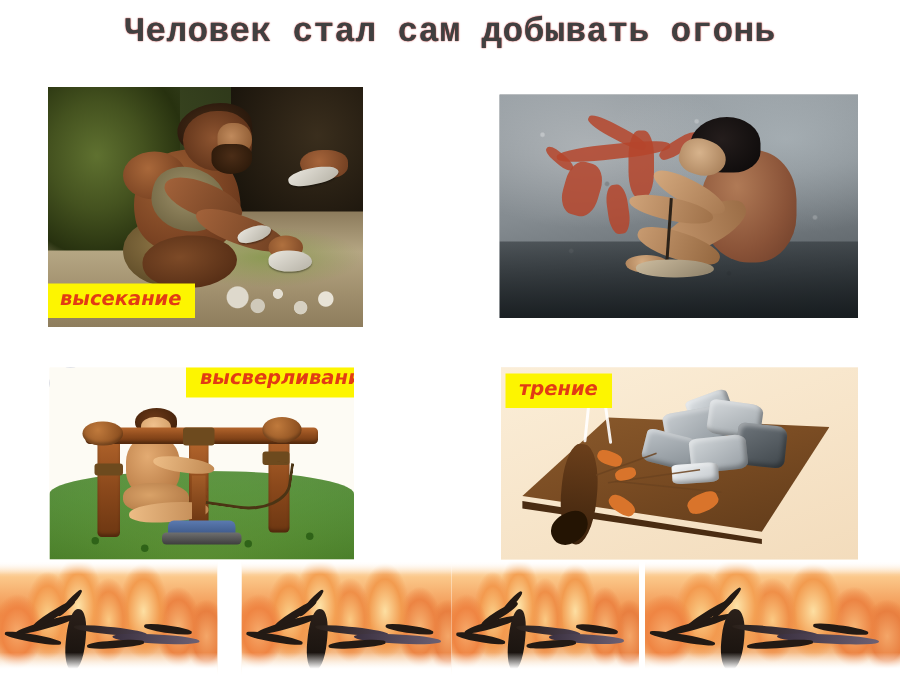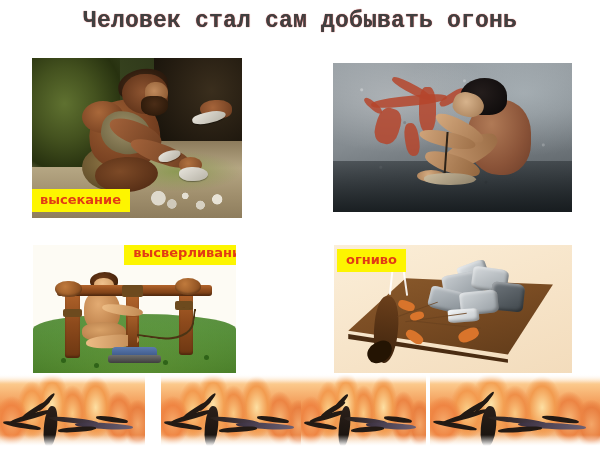--- a/index.html
+++ b/index.html
@@ -19,21 +19,21 @@
     font-family:Liberation Mono, monospace;
     font-weight:bold;
     font-size:23px;
     letter-spacing:.2px;
     color:#404040;
     text-shadow:0 0 1px #c0201f;
     white-space:nowrap;
   }
 
   
-  .panel{position:absolute;overflow:hidden;}
+  .panel{position:absolute;overflow:hidden;font-style:italic;}
 
   
   .caption{
     position:absolute;
     background:#fdf500;
     color:#e23b14;
     font-family:"DejaVu Sans","Liberation Sans",sans-serif;
     font-weight:bold;
     font-size:13px;
     line-height:20px;
@@ -387,21 +387,21 @@
     <div class="cord2"></div>
     <div class="smoke sm1"></div>
     <div class="smoke sm2"></div>
     <div class="thread" style="left:30%;top:56%;width:26%;transform:rotate(-8deg);"></div>
     <div class="thread" style="left:32%;top:62%;width:30%;transform:rotate(6deg);"></div>
     <div class="thread" style="left:26%;top:50%;width:18%;transform:rotate(-20deg);"></div>
     <div class="spk" style="left:27%;top:44%;width:7%;height:7%;border-radius:40%;transform:rotate(20deg);"></div>
     <div class="spk" style="left:32%;top:52%;width:6%;height:6%;transform:rotate(-14deg);"></div>
     <div class="spk" style="left:30%;top:68%;width:8%;height:8%;transform:rotate(34deg);"></div>
     <div class="spk" style="left:52%;top:66%;width:9%;height:9%;transform:rotate(-24deg);"></div>
-    <div class="caption" style="left:3px;top:4px;">огниво</div>
+    <div class="caption" style="left:3px;top:4px;">трение</div>
   </div>
 
   <div id="firestrip">
     <div class="firetile" style="left:0px;width:145px;">
       <div class="flames"></div>
       <div class="branch b1"></div>
       <div class="branch b2"></div>
       <div class="branch b3"></div>
       <div class="branch b6"></div>
       <div class="branch b-trunk"></div>

